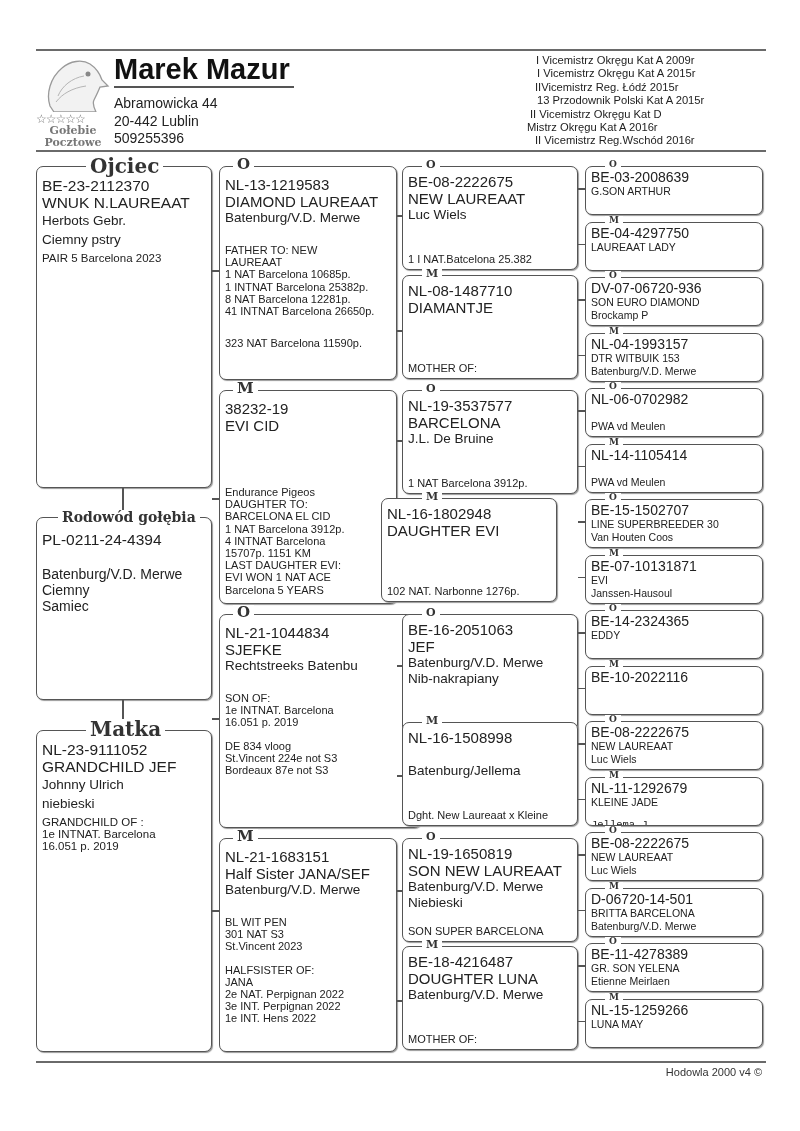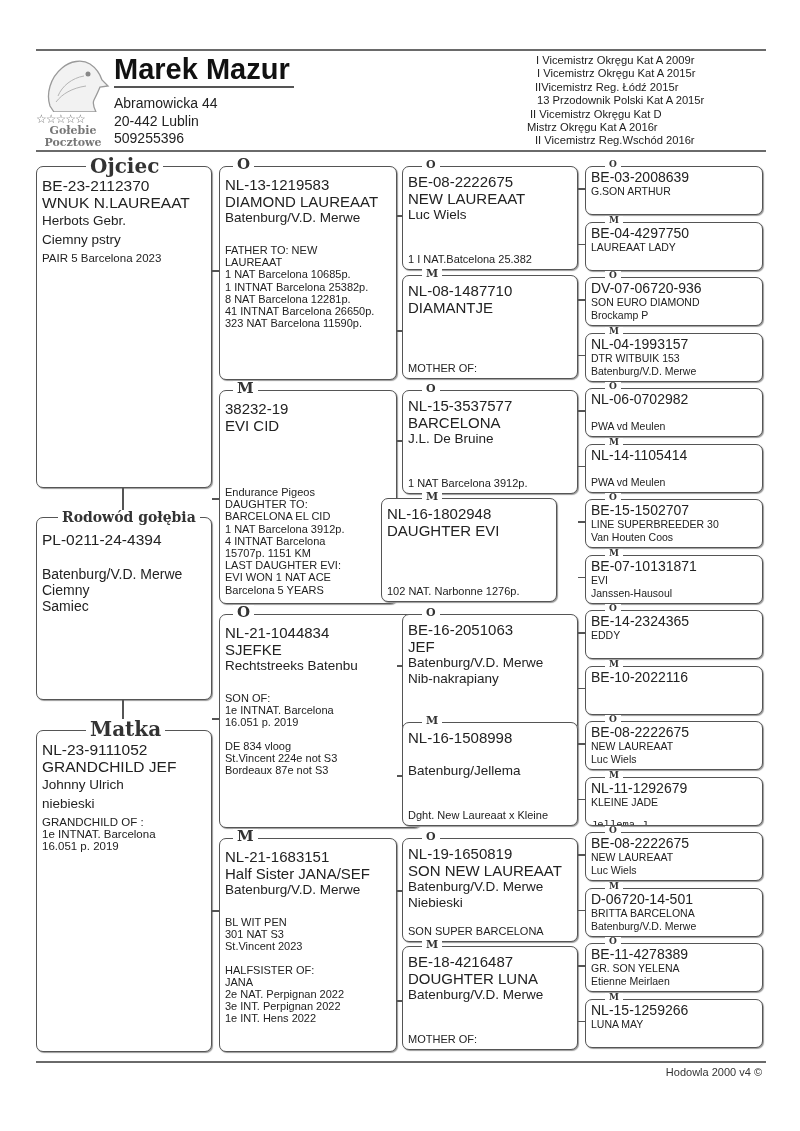--- a/index.html
+++ b/index.html
@@ -108,21 +108,21 @@
     <div class="ring">NL-13-1219583</div>
     <div class="name">DIAMOND LAUREAAT</div>
     <div class="breeder" style="min-height: 16px;">Batenburg/V.D. Merwe</div>
     <div style="margin-top: 18px;">
       <div class="small" style="min-height: 11px;">FATHER TO: NEW</div>
       <div class="small" style="min-height: 11px;">LAUREAAT</div>
       <div class="small" style="min-height: 11px;">1 NAT Barcelona 10685p.</div>
       <div class="small" style="min-height: 11px;">1 INTNAT Barcelona 25382p.</div>
       <div class="small" style="min-height: 11px;">8 NAT Barcelona 12281p.</div>
       <div class="small" style="min-height: 11px;">41 INTNAT Barcelona 26650p.</div>
-      <div class="small" style="min-height: 11px;">323 NAT Barcelona 11590p.</div>
+      <div class="small" style="min-height: 11px; margin-top: 20px;">323 NAT Barcelona 11590p.</div>
     </div>
   </div>
 <div class="label" style="left: 233px; top: 157px; font-size: 15px;">O</div>
 <div class="box" style="left: 219px; top: 390px; width: 178px; height: 214px; padding-top: 9px;">
     <div class="ring">38232-19</div>
     <div class="name">EVI CID</div>
     <div class="breeder" style="min-height: 16px;"></div>
     <div style="margin-top: 36px;">
       <div class="small" style="min-height: 11px;">Endurance Pigeos</div>
       <div class="small" style="min-height: 11px;">DAUGHTER TO:</div>
@@ -183,21 +183,21 @@
     <div class="small bottom-text">1 I NAT.Batcelona 25.382</div>
   </div>
 <div class="label" style="left: 422px; top: 159px; font-size: 11px;">O</div>
 <div class="box" style="left: 402px; top: 275px; width: 176px; height: 104px; padding-top: 6px;">
     <div class="ring">NL-08-1487710</div>
     <div class="name">DIAMANTJE</div>
     <div class="small bottom-text">MOTHER OF:</div>
   </div>
 <div class="label" style="left: 422px; top: 268px; font-size: 11px;">M</div>
 <div class="box" style="left: 402px; top: 390px; width: 176px; height: 104px; padding-top: 6px;">
-    <div class="ring">NL-15-3537577</div>
+    <div class="ring">NL-19-3537577</div>
     <div class="name">BARCELONA</div>
     <div class="breeder">J.L. De Bruine</div>
     <div class="small bottom-text">1 NAT Barcelona  3912p.</div>
   </div>
 <div class="label" style="left: 422px; top: 383px; font-size: 11px;">O</div>
 <div class="box" style="left: 381px; top: 498px; width: 176px; height: 104px; padding-top: 6px;">
     <div class="ring">NL-16-1802948</div>
     <div class="name">DAUGHTER EVI</div>
     <div class="small bottom-text">102 NAT. Narbonne 1276p.</div>
   </div>

